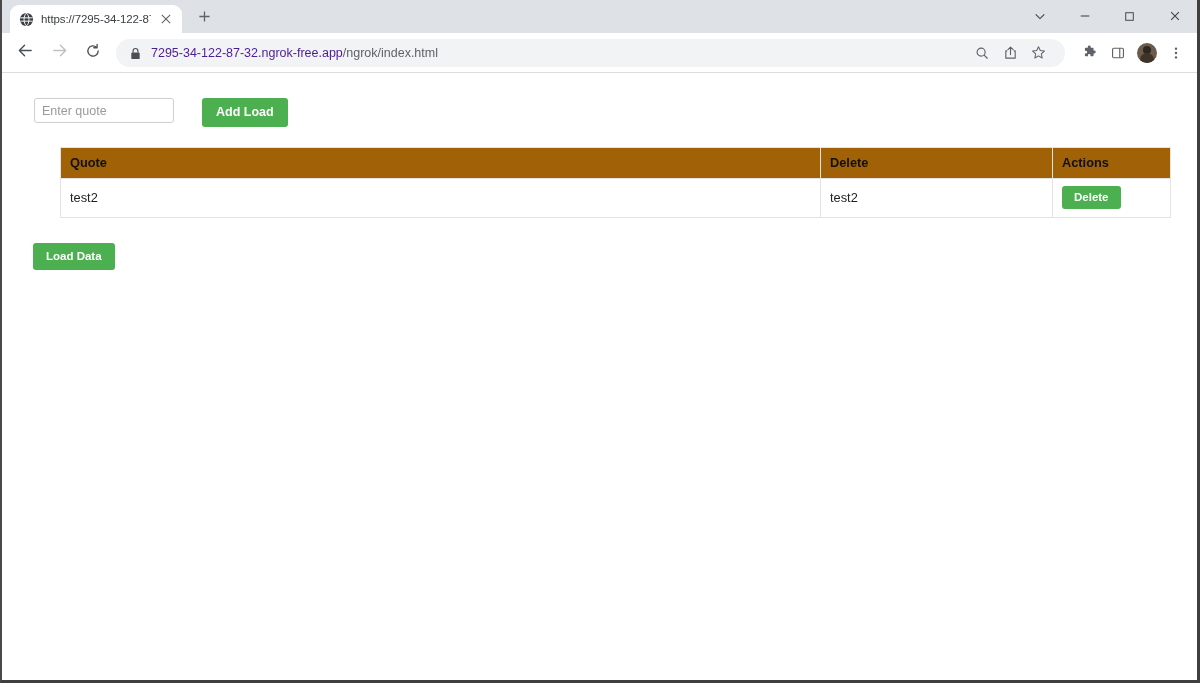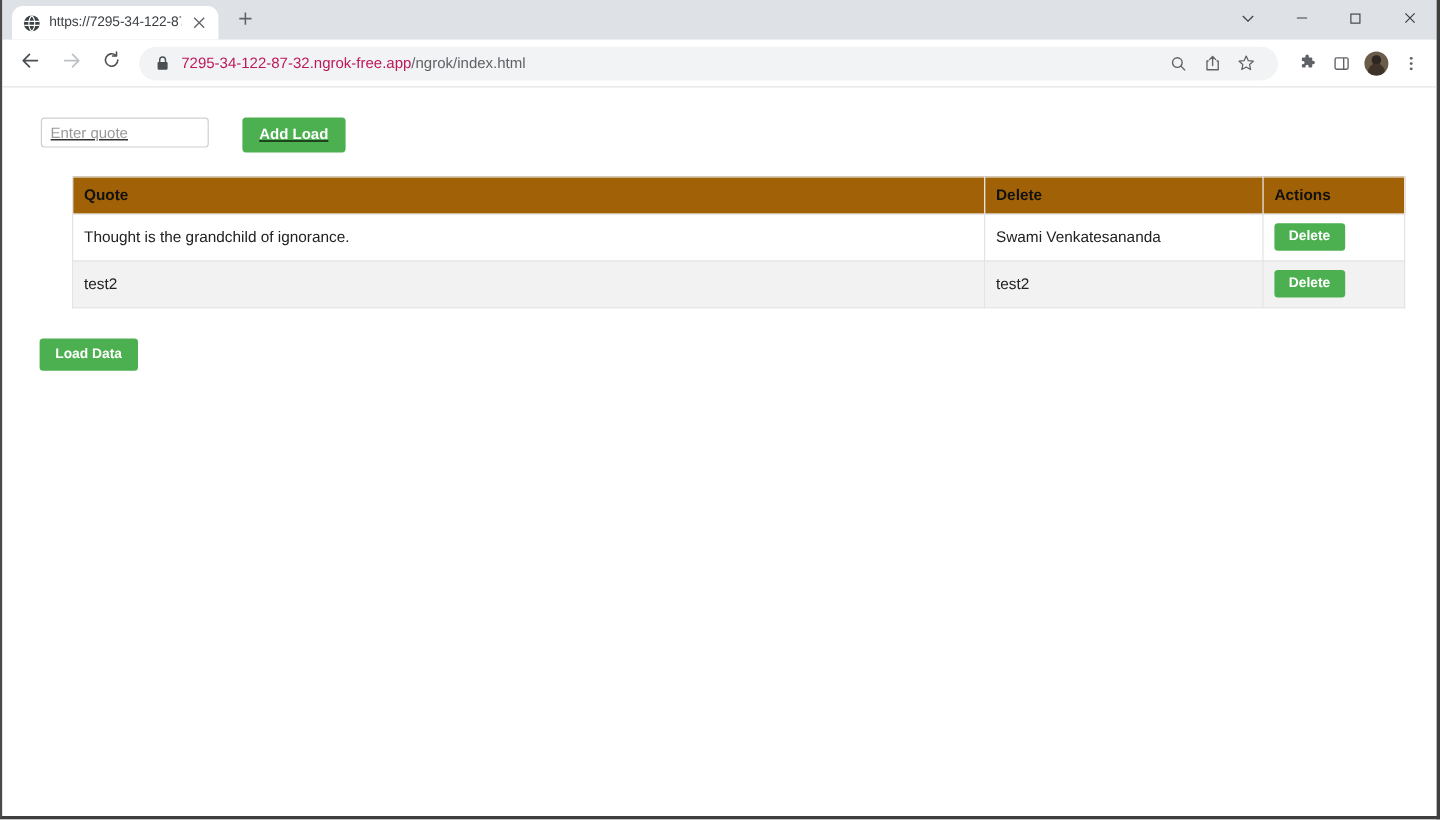--- a/index.html
+++ b/index.html
@@ -141,21 +141,21 @@
     flex: 0 0 13px;
     color: #4a4f54;
     display: block;
   }
   .url-text {
     font-size: 12.5px;
     color: #5f6368;
     white-space: nowrap;
     overflow: hidden;
   }
-  .url-text .url-domain { color: #be185d; }
+  .url-text .url-domain { color: #4c1d95; }
   .omnibox-actions {
     display: flex;
     align-items: center;
     gap: 2px;
     margin-left: auto;
   }
   .tb-icon {
     width: 26px;
     height: 26px;
     display: flex;
@@ -204,21 +204,20 @@
     padding: 0;
     position: relative;
     overflow: hidden;
   }
 
   .form-row {
     display: flex;
     align-items: flex-start;
     gap: 4px;
     padding: 25px 0 0 32px;
-    text-decoration: underline;
   }
   .text-input {
     width: 140px;
     height: 25px;
     box-sizing: border-box;
     border: 1px solid #cfcfcf;
     border-radius: 3px;
     font-family: "Liberation Sans", sans-serif;
     font-size: 12.5px;
     color: #222;
@@ -448,27 +447,20 @@
       </colgroup>
       <thead>
         <tr>
           <th>Quote</th>
           <th>Delete</th>
           <th>Actions</th>
         </tr>
       </thead>
       <tbody>
         <tr>
-          <td>Thought is the grandchild of ignorance.</td>
-          <td>Swami Venkatesananda</td>
-          <td>
-            <button class="btn-green delete-btn">Delete</button>
-          </td>
-        </tr>
-        <tr>
           <td>test2</td>
           <td>test2</td>
           <td>
             <button class="btn-green delete-btn">Delete</button>
           </td>
         </tr>
       </tbody>
     </table>
 
     <button class="btn-green load-data-btn">Load Data</button>

